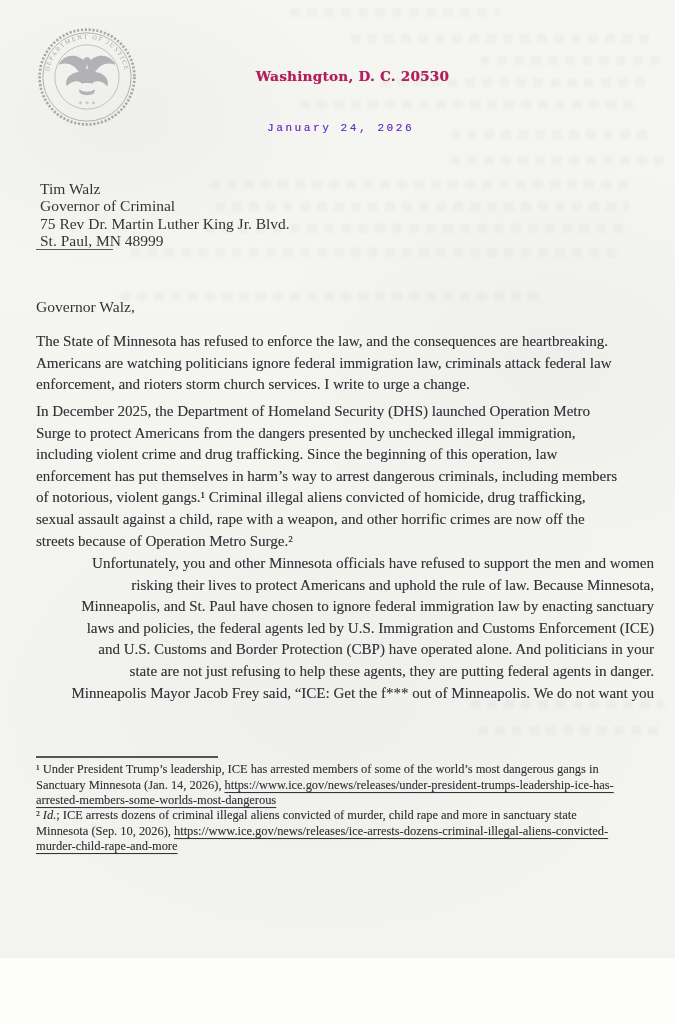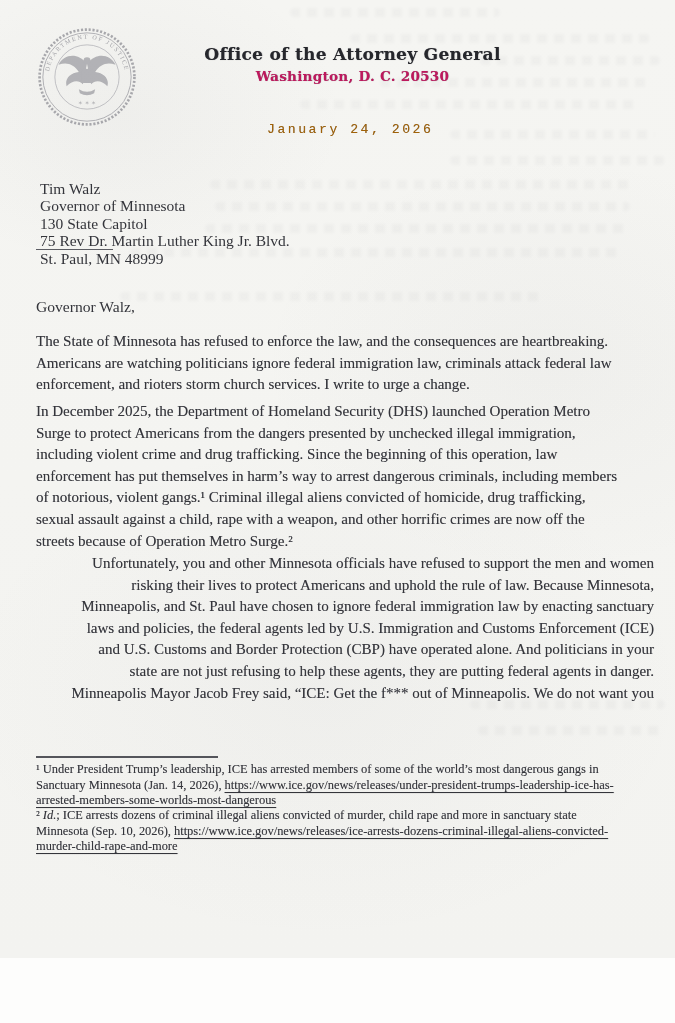--- a/index.html
+++ b/index.html
@@ -32,21 +32,21 @@
   }
   .lh-city{
     position:absolute;left:30px;right:0;top:68px;text-align:center;
     font-family:"DejaVu Serif",serif;font-weight:bold;font-size:13.5px;
     letter-spacing:.3px;color:#be185d;
     text-shadow:0.3px 0.3px 0.7px rgba(50,50,60,.5);
   }
   .date{
     position:absolute;left:267px;top:122px;
     font-family:"Liberation Mono","DejaVu Sans Mono",monospace;
-    font-size:13px;letter-spacing:2.6px;color:#a16207;
+    font-size:11px;letter-spacing:2.6px;color:#6d28d9;
     text-shadow:0.2px 0.2px 0.6px rgba(70,70,80,.5);
   }
   .recipient{position:absolute;left:40px;top:180px;font-size:15.5px;line-height:17.4px;}
   .addr-underline{position:absolute;left:36px;top:249px;width:77px;height:1.4px;background:#5c5d63;}
   .salutation{position:absolute;left:36px;top:298px;font-size:15.6px;}
   .para{
     position:absolute;left:36px;width:618px;
     font-size:15px;line-height:21.6px;white-space:pre-wrap;
     text-shadow:0.2px 0.2px 0.5px rgba(70,70,80,.45);
   }
@@ -93,29 +93,27 @@
     <g class="emblem" fill="#84848c" opacity="0.72">
       <path d="M50 37 C41 26 28 27 22 38 C31 35 37 38 42 45 C33 46 28 52 30 59 C36 53 42 53 46 57 Z"></path>
       <path d="M50 37 C59 26 72 27 78 38 C69 35 63 38 58 45 C67 46 72 52 70 59 C64 53 58 53 54 57 Z"></path>
       <circle cx="50" cy="34" r="3.4"></circle>
       <rect x="44.5" y="42" width="11" height="14" rx="2"></rect>
       <path d="M42 62 Q50 67 58 62 L57 66 Q50 70 43 66 Z"></path>
       <text x="50" y="77" text-anchor="middle" font-size="6" fill="#8a8a91">✶ ✶ ✶</text>
     </g>
   </svg>
 
-  <div class="lh-office">Office of the Attorney General</div>
   <div class="lh-city">Washington, D. C. 20530</div>
 
   <div class="date">January 24, 2026</div>
 
   <div class="recipient">
     <div>Tim Walz</div>
-    <div>Governor of Minnesota</div>
-    <div>130 State Capitol</div>
+    <div>Governor of Criminal</div>
     <div>75 Rev Dr. Martin Luther King Jr. Blvd.</div>
     <div>St. Paul, MN 48999</div>
   </div>
   <div class="addr-underline"></div>
 
   <div class="salutation">Governor Walz,</div>
 
   <div class="para p1">The State of Minnesota has refused to enforce the law, and the consequences are heartbreaking.
 Americans are watching politicians ignore federal immigration law, criminals attack federal law
 enforcement, and rioters storm church services. I write to urge a change.</div>

